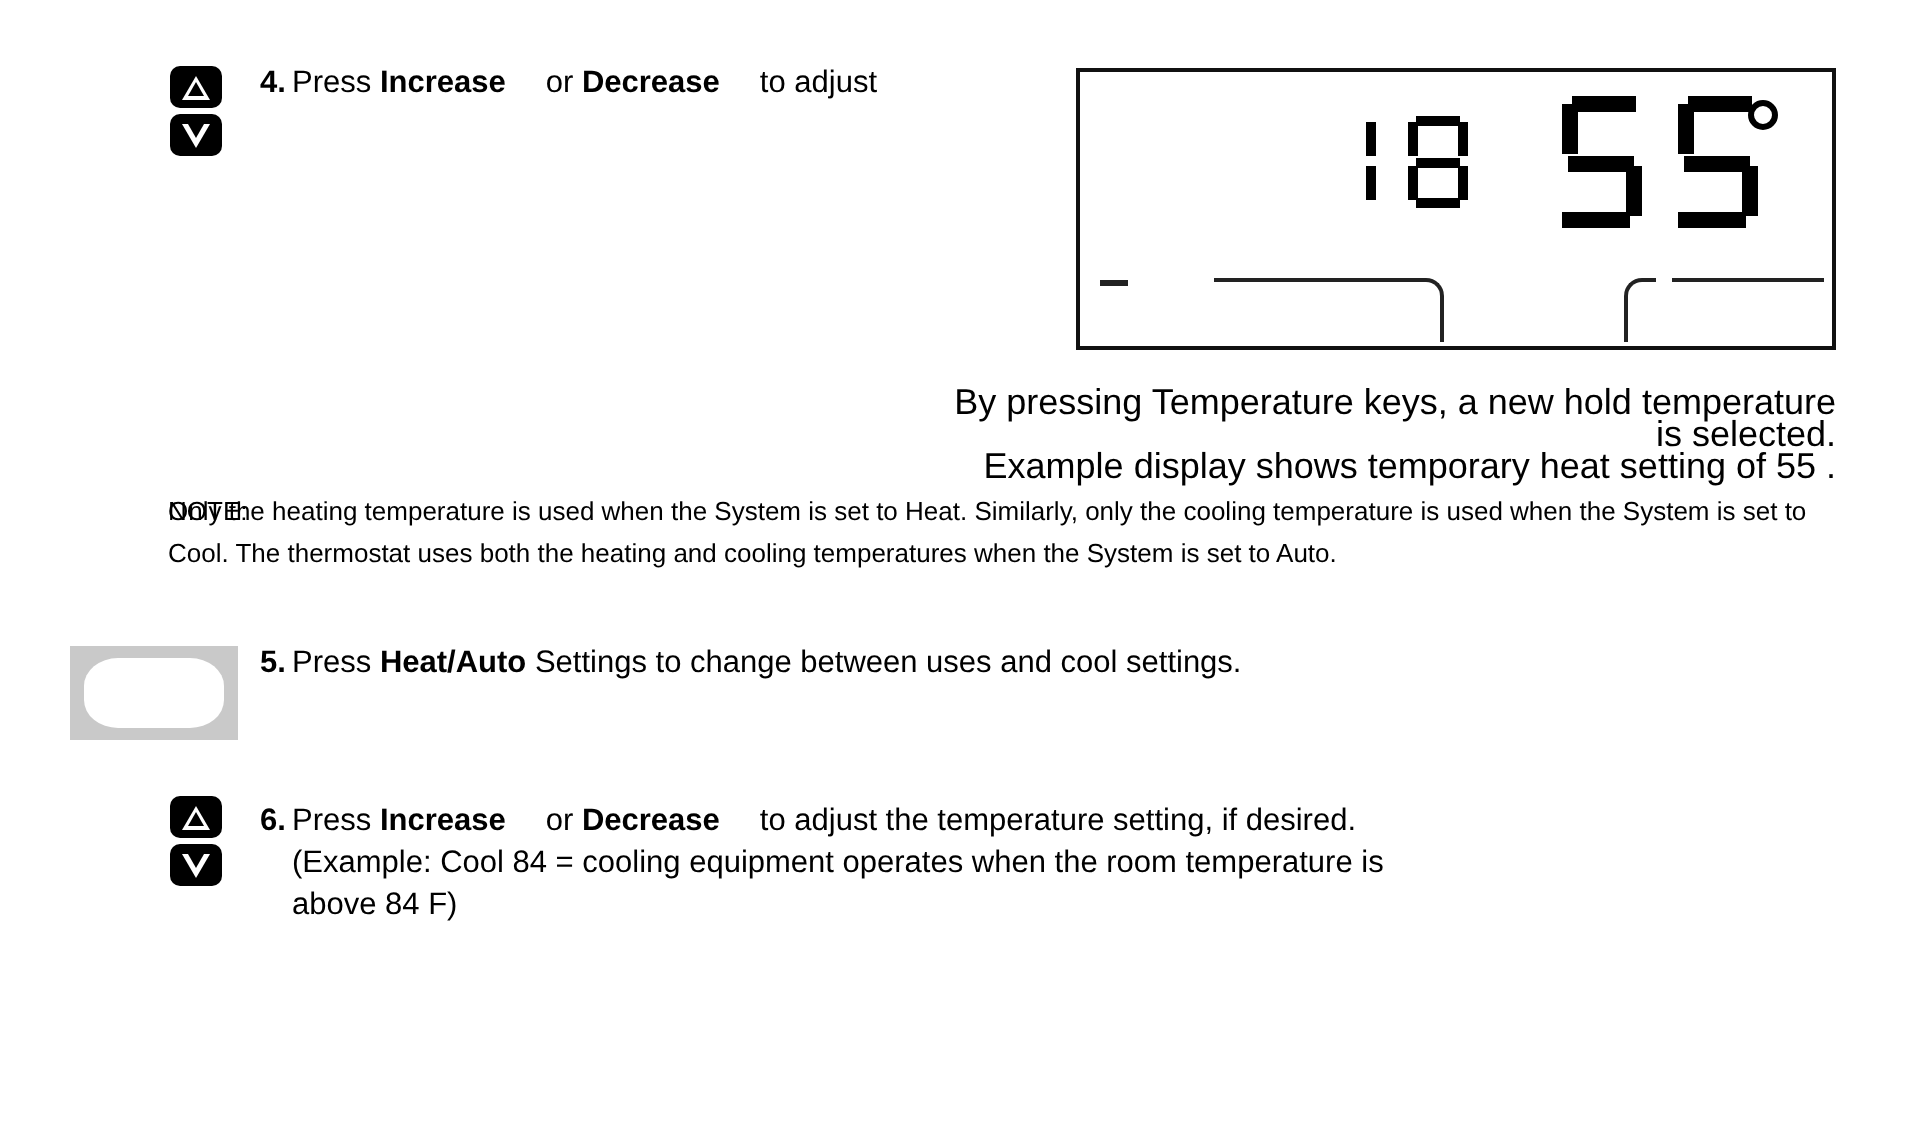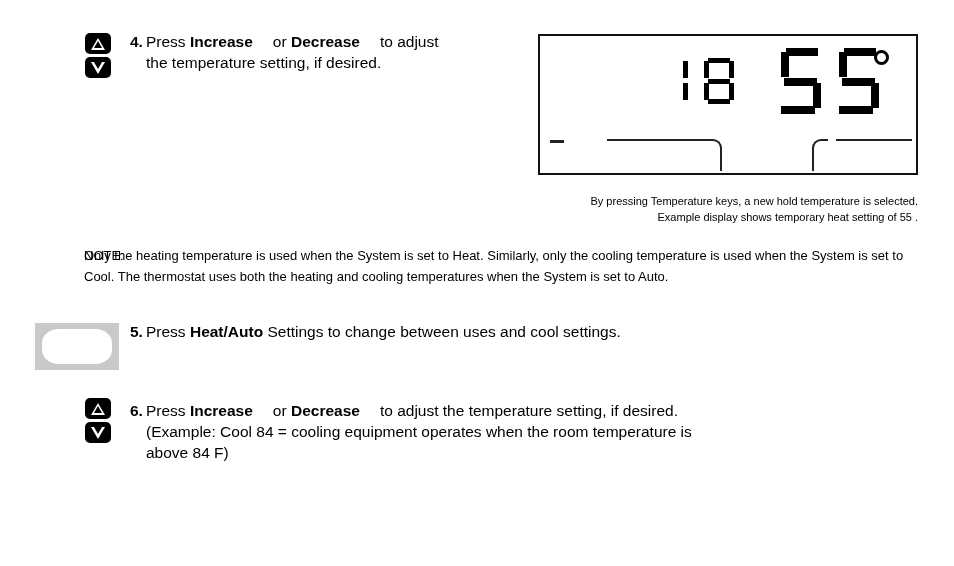--- a/index.html
+++ b/index.html
@@ -141,21 +141,21 @@
   .lcdline { position: absolute; background: #222222; }
   .lcd-corner {
     position: absolute;
     border-color: #222222;
     border-style: solid;
   }
 
   
   .caption {
     position: absolute;
-    font-size: 11px;
+    font-size: 18px;
     line-height: 16px;
     text-align: right;
   }
 </style>
 </head>
 <body>
 
 <div class="keypair" style="left:85px; top:33px;">
   <div class="keybtn up">
     <span class="tri">
@@ -167,21 +167,20 @@
         <span class="tri-in"></span>
       </span>
   </div>
 </div>
 
 <div class="step" style="left:130px; top:31px; width:390px;">
   <span class="num">4.</span>
   <span class="body">
     <span>Press </span><span class="bold">Increase</span><span class="gap"></span><span>or </span><span class="bold">Decrease</span><span class="gap"></span><span>to adjust</span>
     <br>
-    <span>the temperature setting, if desired.</span>
   </span>
 </div>
 
 <div class="lcd" style="left:538px; top:34px; width:376px; height:137px;">
 
   <div class="seg-wrap" style="left:132px; top:22px;">
     
     <span class="digit" style="width:16px;height:46px;vertical-align:top;">
       <i style="right:0;  top:3px;   width:5px;  height:17px;"></i>
       <i style="right:0;  top:25px;  width:5px;  height:17px;"></i>

